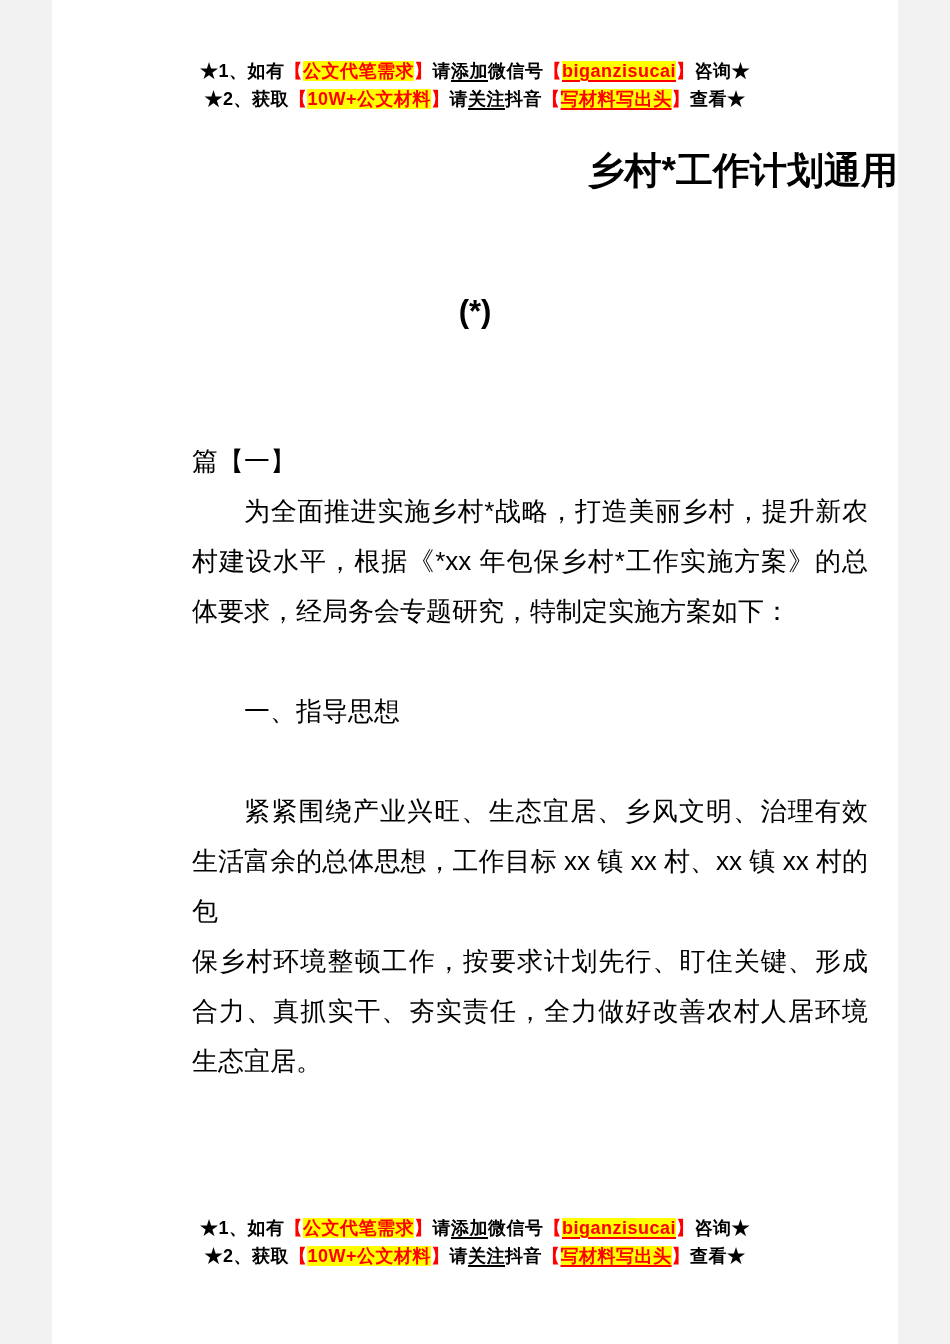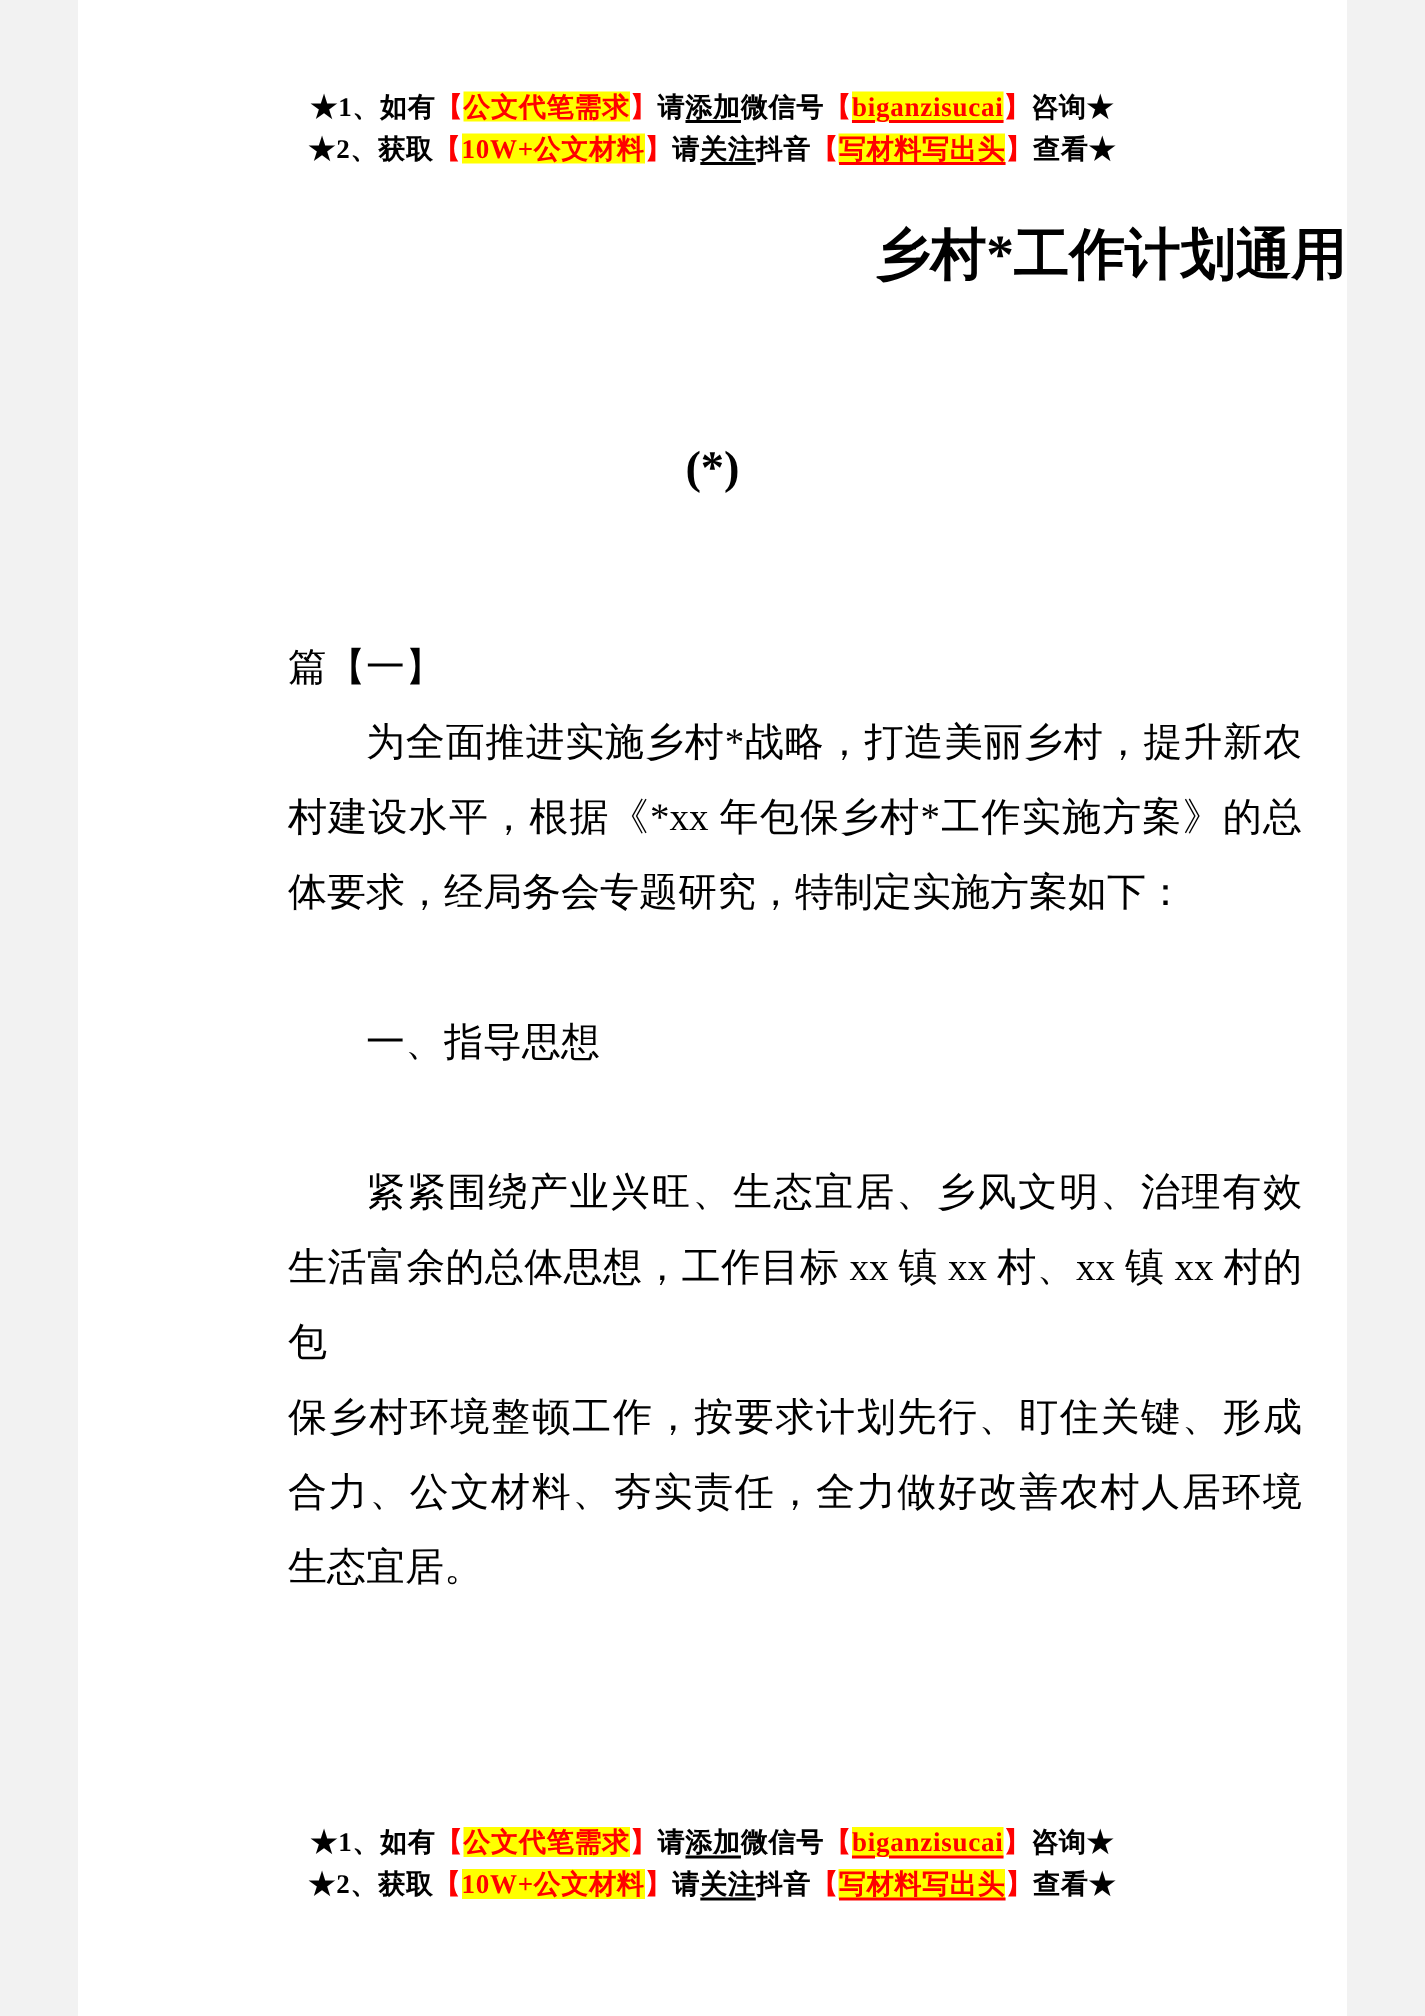--- a/index.html
+++ b/index.html
@@ -7,21 +7,21 @@
     --red:#ff0000;
     --ink:#000000;
     --page:#ffffff;
   }
   html,body{margin:0;padding:0;background:#f2f2f2;}
   .page{
     position:relative;
     width:846px;height:1344px;
     margin:0 auto;
     background:var(--page);
-    font-family:Liberation Serif, serif;
+    font-family:Liberation Sans, sans-serif;
     color:var(--ink);
     overflow:hidden;
   }
   
   .promo{
     position:absolute;left:0;right:0;
     text-align:center;
     font-weight:bold;
     font-size:18px;
     line-height:28px;
@@ -45,21 +45,21 @@
   }
   .doc-subtitle{
     position:absolute;top:286px;left:0;right:0;
     text-align:center;
     font-size:31px;
     font-weight:bold;
     line-height:52px;
   }
   
   .doc-body{
-    position:absolute;top:420px;left:140px;width:676px;
+    position:absolute;top:436px;left:140px;width:676px;
     font-size:26px;
     line-height:50px;
   }
   .line{min-height:50px;}
   .jline{text-align:justify;text-align-last:justify;}
   .indent2{text-indent:2em;}
 </style>
 </head>
 <body>
 
@@ -78,21 +78,21 @@
       <div class="line">篇【一】</div>
       <div class="line jline indent2">为全面推进实施乡村*战略，打造美丽乡村，提升新农</div>
       <div class="line jline">村建设水平，根据《*xx 年包保乡村*工作实施方案》的总</div>
       <div class="line">体要求，经局务会专题研究，特制定实施方案如下：</div>
       <div class="line">&nbsp;</div>
       <div class="line indent2">一、指导思想</div>
       <div class="line">&nbsp;</div>
       <div class="line jline indent2">紧紧围绕产业兴旺、生态宜居、乡风文明、治理有效</div>
       <div class="line jline">生活富余的总体思想，工作目标 xx 镇 xx 村、xx 镇 xx 村的包</div>
       <div class="line jline">保乡村环境整顿工作，按要求计划先行、盯住关键、形成</div>
-      <div class="line jline">合力、公文材料、夯实责任，全力做好改善农村人居环境</div>
+      <div class="line jline">合力、真抓实干、夯实责任，全力做好改善农村人居环境</div>
       <div class="line">生态宜居。</div>
       <div class="line">&nbsp;</div>
     </div>
 
   <div class="promo promo-footer">
     <div class="promo-line"><span class="seg-b">★1、如有</span><span class="seg-r">【</span><span class="seg-rh">公文代笔需求</span><span class="seg-r">】</span><span class="seg-b">请</span><span class="seg-bu">添加</span><span class="seg-b">微信号</span><span class="seg-r">【</span><span class="seg-rhu">biganzisucai</span><span class="seg-r">】</span><span class="seg-b">咨询★</span></div>
     <div class="promo-line"><span class="seg-b">★2、获取</span><span class="seg-r">【</span><span class="seg-rh">10W+公文材料</span><span class="seg-r">】</span><span class="seg-b">请</span><span class="seg-bu">关注</span><span class="seg-b">抖音</span><span class="seg-r">【</span><span class="seg-rhu">写材料写出头</span><span class="seg-r">】</span><span class="seg-b">查看★</span></div>
   </div>
 
 </div>

